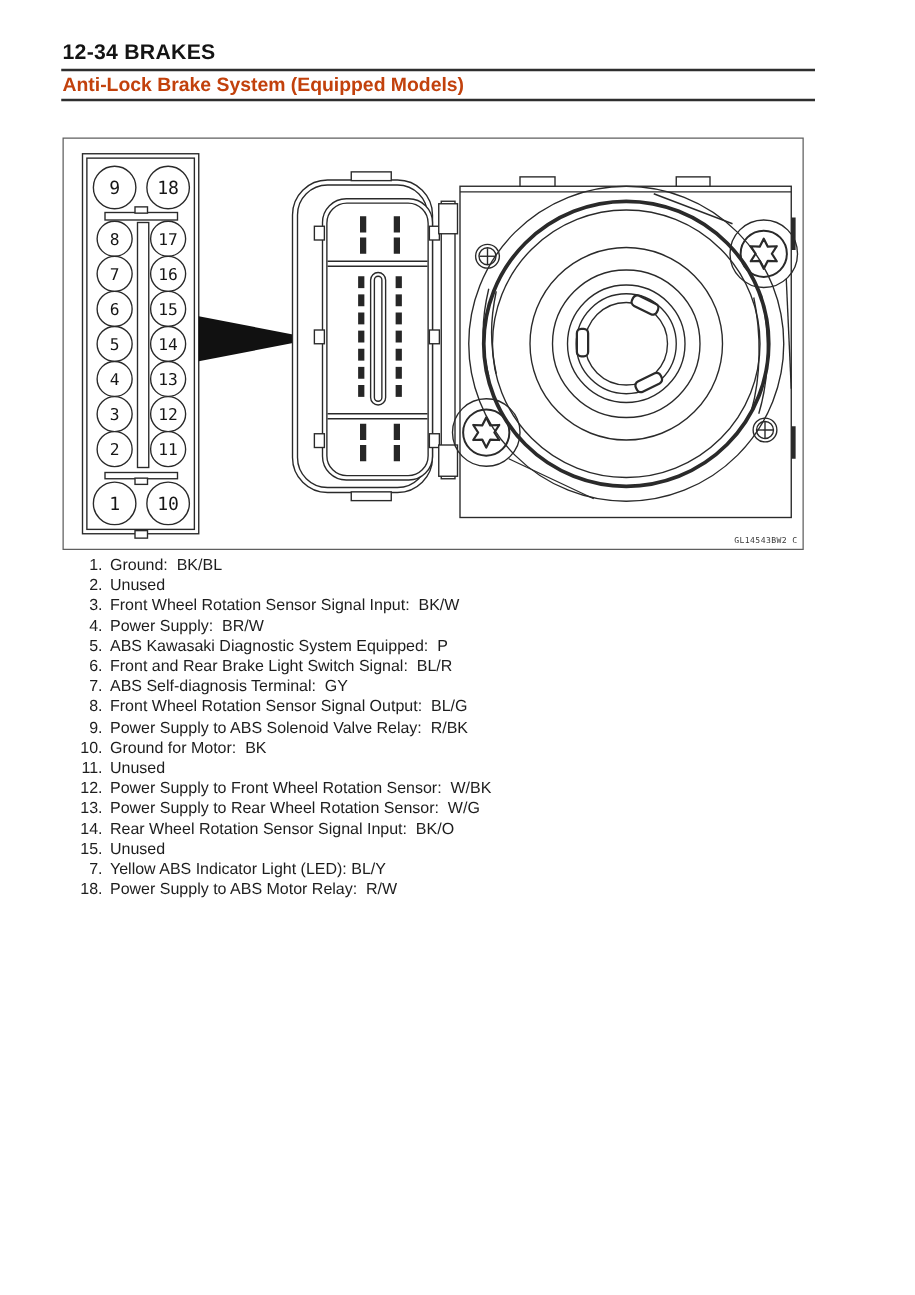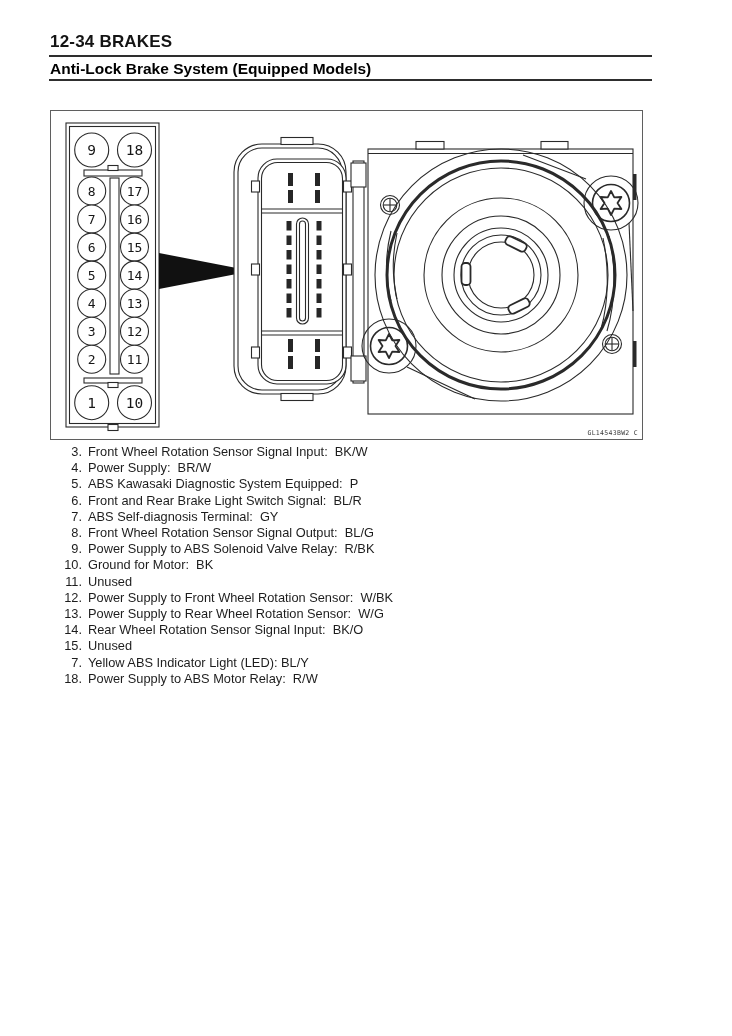--- a/index.html
+++ b/index.html
@@ -8,21 +8,21 @@
     font-family:"Liberation Sans", sans-serif; color:#1d1d1d; overflow:hidden;
   }
   .chapter-title{
     position:absolute; left:50px; top:32px; font-size:17px; font-weight:bold;
     letter-spacing:.2px; color:#141414;
   }
   .h-rule{position:absolute; left:49px; width:603px; height:2px; background:#2e2e2e;}
   .rule-1{top:55px;}
   .rule-2{top:79px;}
   .section-title{
-    position:absolute; left:50px; top:60px; font-size:15.5px; font-weight:bold; color:#000000;
+    position:absolute; left:50px; top:60px; font-size:15.5px; font-weight:bold; color:#c2410c;
   }
   .subsection-title{
     position:absolute; left:49px; top:89px; font-size:13.5px; font-weight:bold; color:#141414;
   }
   .figure-box{
     position:absolute; left:50px; top:110px; width:591px; height:328px;
     border:1px solid #5f5f5f; background:#fff;
   }
   .figure-box svg{display:block;}
   svg text{font-family:"DejaVu Sans Mono", monospace;}
@@ -249,20 +249,22 @@
             <line x1="561" y1="226.5" x2="561" y2="239.5"></line>
           </g>
         </g>
 
         <text x="587" y="323.5" text-anchor="end" font-size="6.5" letter-spacing="0.3" fill="#3a3a3a" stroke="none">GL14543BW2 C</text>
       </g>
     </svg>
   </div>
 
   <ol class="terminal-list">
+      <li><span class="t-num">1.</span><span class="t-text">Ground:  BK/BL</span></li>
+      <li><span class="t-num">2.</span><span class="t-text">Unused</span></li>
       <li><span class="t-num">3.</span><span class="t-text">Front Wheel Rotation Sensor Signal Input:  BK/W</span></li>
       <li><span class="t-num">4.</span><span class="t-text">Power Supply:  BR/W</span></li>
       <li><span class="t-num">5.</span><span class="t-text">ABS Kawasaki Diagnostic System Equipped:  P</span></li>
       <li><span class="t-num">6.</span><span class="t-text">Front and Rear Brake Light Switch Signal:  BL/R</span></li>
       <li><span class="t-num">7.</span><span class="t-text">ABS Self-diagnosis Terminal:  GY</span></li>
       <li><span class="t-num">8.</span><span class="t-text">Front Wheel Rotation Sensor Signal Output:  BL/G</span></li>
       <li><span class="t-num">9.</span><span class="t-text">Power Supply to ABS Solenoid Valve Relay:  R/BK</span></li>
       <li><span class="t-num">10.</span><span class="t-text">Ground for Motor:  BK</span></li>
       <li><span class="t-num">11.</span><span class="t-text">Unused</span></li>
       <li><span class="t-num">12.</span><span class="t-text">Power Supply to Front Wheel Rotation Sensor:  W/BK</span></li>

